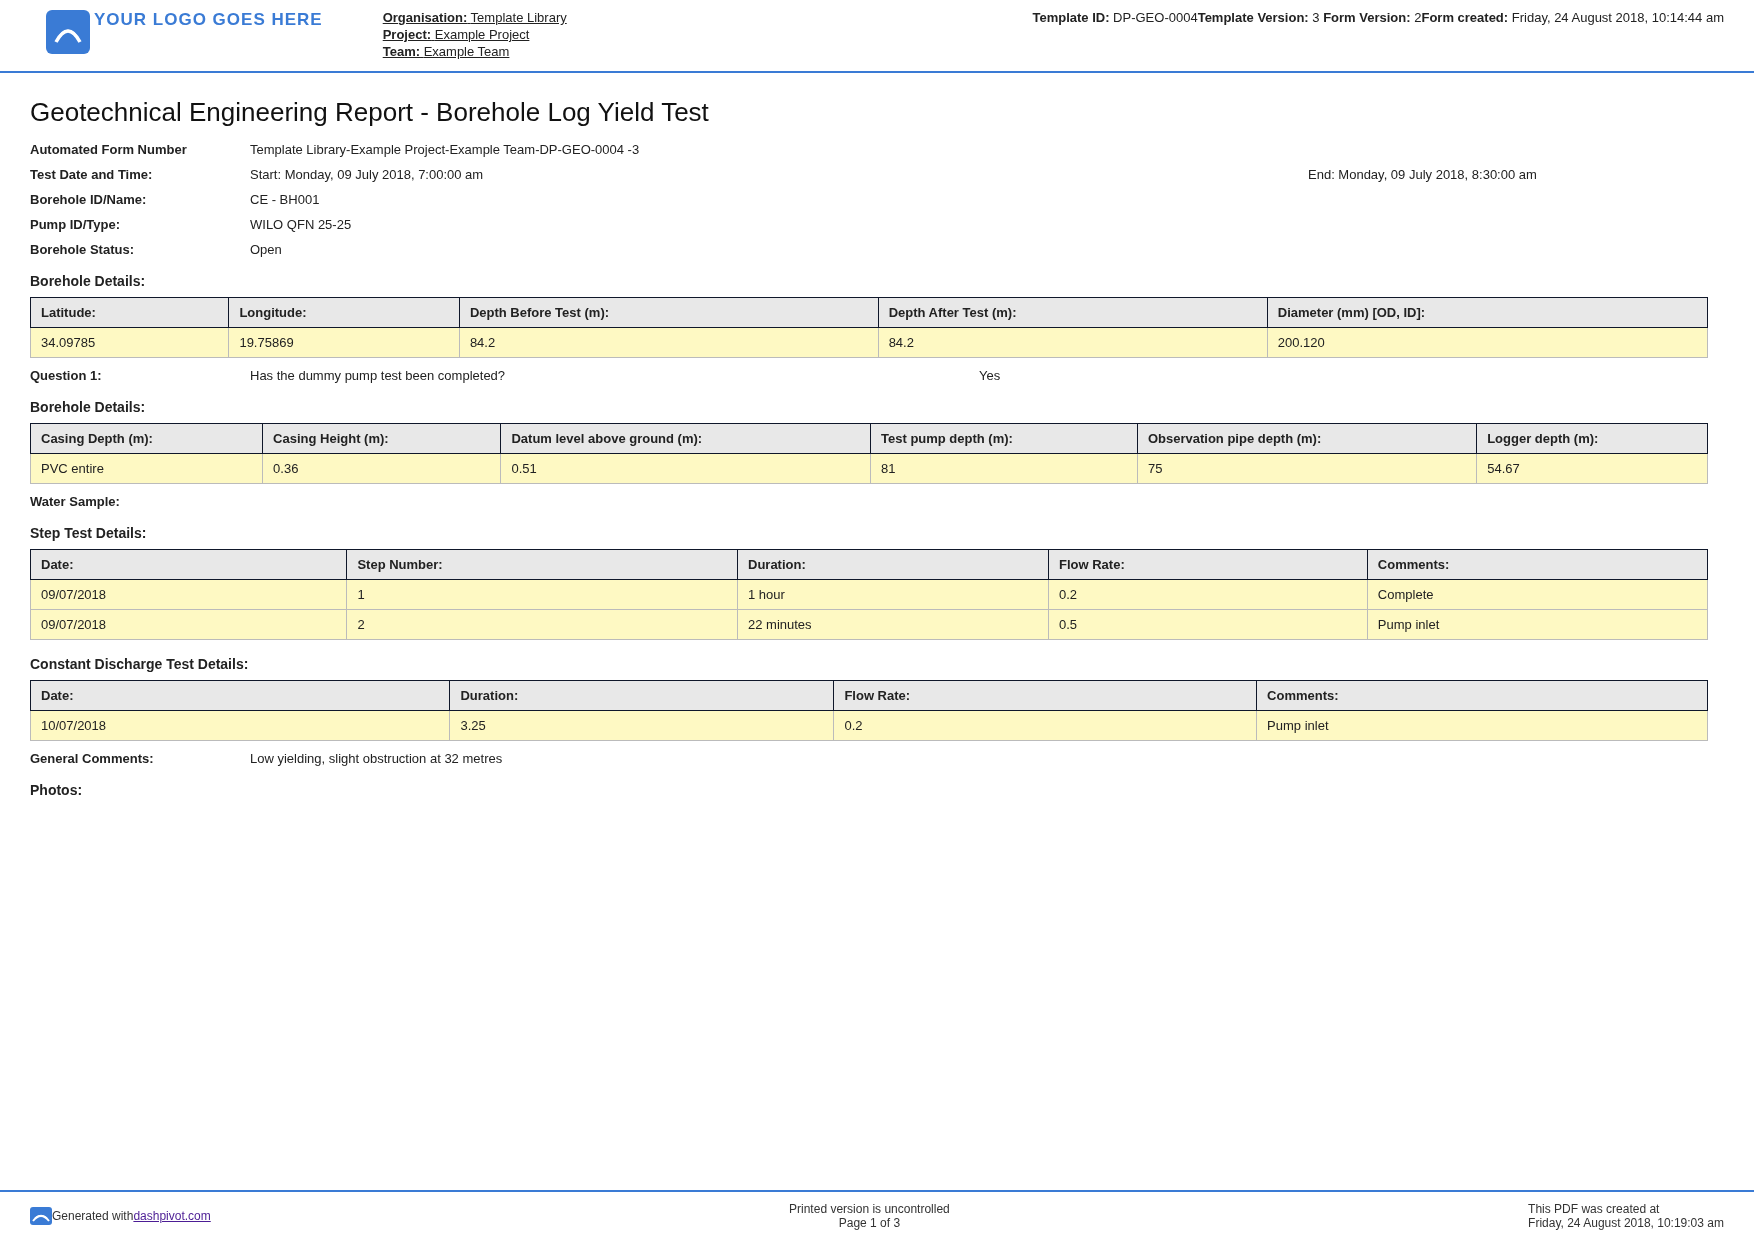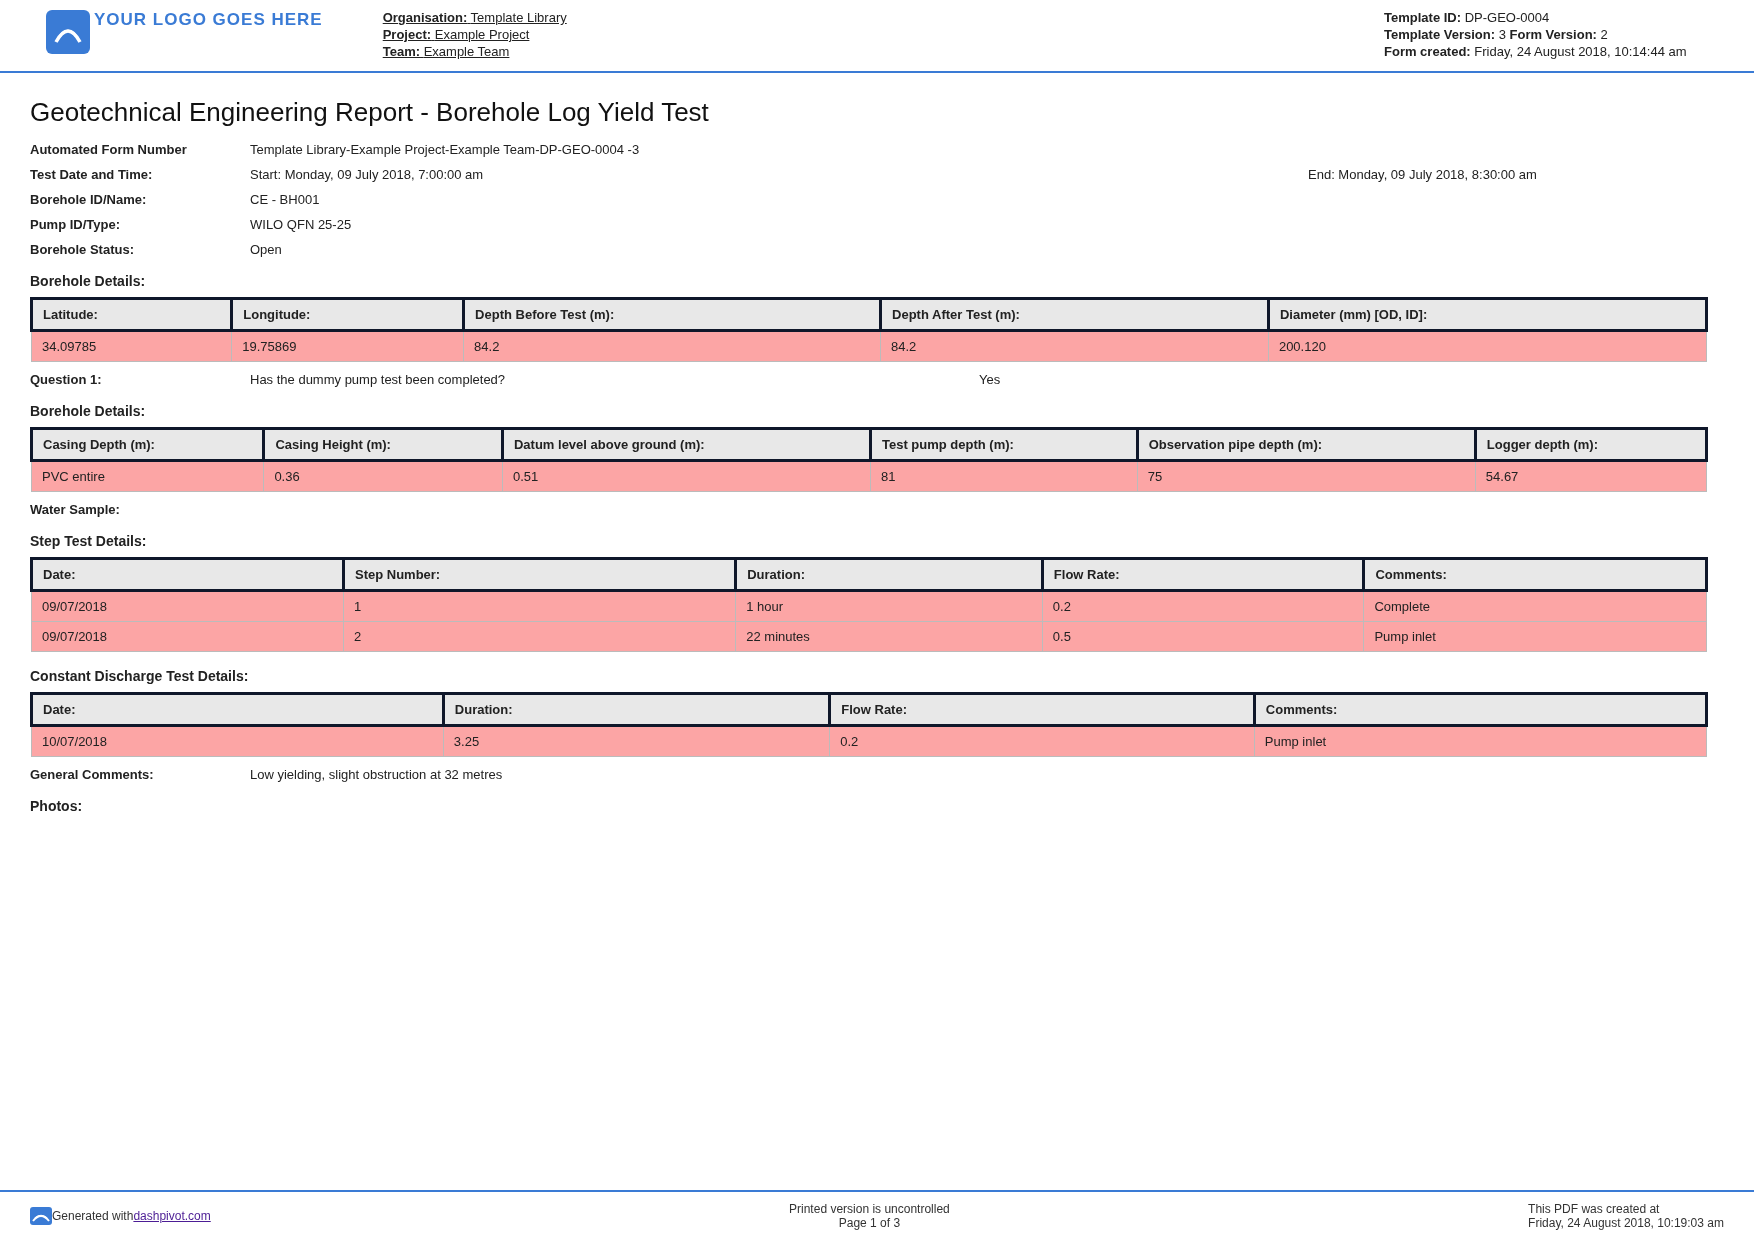--- a/index.html
+++ b/index.html
@@ -45,21 +45,20 @@
     .header-center {
       flex: 1;
       display: flex;
       flex-direction: column;
       justify-content: center;
       padding-left: 40px;
     }
     .header-center p { font-size: 13px; margin-bottom: 2px; text-decoration: underline; }
     .header-right {
       display: flex;
-      flex-direction: column;
       text-align: left;
       min-width: 340px;
     }
     .header-right p { font-size: 13px; margin-bottom: 2px; }
     
     .content {
       flex: 1;
       padding: 24px 46px 20px 30px;
     }
     .report-title {
@@ -92,31 +91,31 @@
       margin: 16px 0 8px 0;
     }
     
     table {
       width: 100%;
       border-collapse: collapse;
       margin-bottom: 10px;
     }
     th {
       background: #e8e8e8;
-      border: 3px solid #0f172a;
+      border: 1px solid #0f172a;
       padding: 7px 10px;
       font-size: 13px;
       font-weight: bold;
       text-align: left;
     }
     td {
       border: 1px solid #bbb;
       padding: 7px 10px;
       font-size: 13px;
-      background: #fca5a5;
+      background: #fef9c3;
     }
     
     .footer {
       border-top: 2px solid #3a7bd5;
       padding: 10px 30px;
       display: flex;
       justify-content: space-between;
       align-items: center;
       font-size: 12px;
       color: #333;

